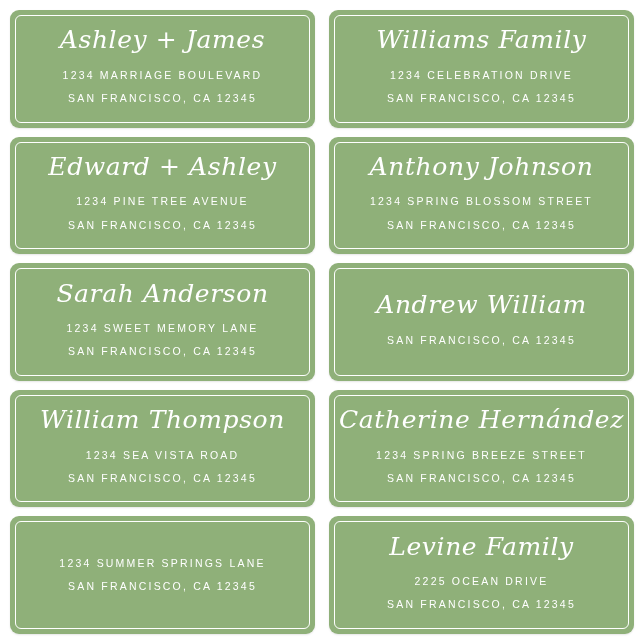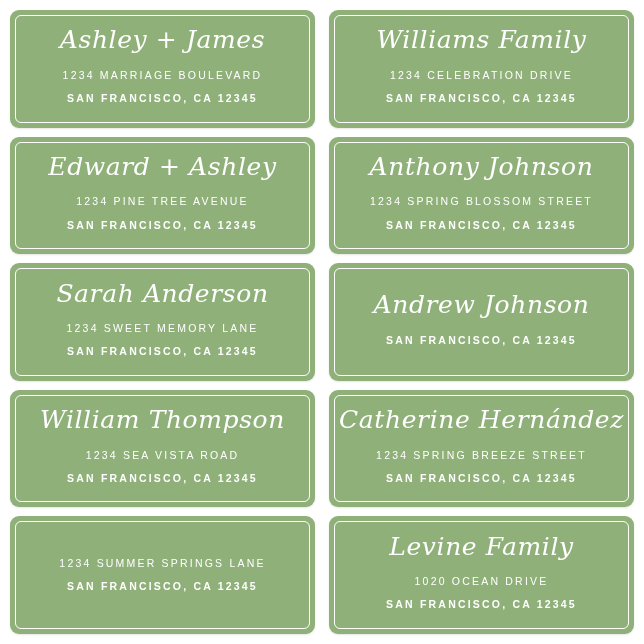--- a/index.html
+++ b/index.html
@@ -70,21 +70,21 @@
     text-align: center;
     line-height: 1.45;
     margin: 4px;
     padding: 0 10px;
     white-space: nowrap;
   }
   .street {
     font-weight: 400;
   }
   .city {
-    font-weight: 700;
+    font-weight: 400;
   }
 </style>
 </head>
 <body>
 
 <div class="sheet">
 
   <div class="label">
     <div class="name">Ashley + James</div>
     <div class="street">1234 MARRIAGE BOULEVARD</div>
@@ -109,21 +109,21 @@
     <div class="city">SAN FRANCISCO, CA 12345</div>
   </div>
 
   <div class="label">
     <div class="name">Sarah Anderson</div>
     <div class="street">1234 SWEET MEMORY LANE</div>
     <div class="city">SAN FRANCISCO, CA 12345</div>
   </div>
 
   <div class="label">
-    <div class="name">Andrew Johnson</div>
+    <div class="name">Andrew William</div>
     <div class="city">SAN FRANCISCO, CA 12345</div>
   </div>
 
   <div class="label">
     <div class="name">William Thompson</div>
     <div class="street">1234 SEA VISTA ROAD</div>
     <div class="city">SAN FRANCISCO, CA 12345</div>
   </div>
 
   <div class="label">
@@ -132,17 +132,17 @@
     <div class="city">SAN FRANCISCO, CA 12345</div>
   </div>
 
   <div class="label">
     <div class="street">1234 SUMMER SPRINGS LANE</div>
     <div class="city">SAN FRANCISCO, CA 12345</div>
   </div>
 
   <div class="label">
     <div class="name">Levine Family</div>
-    <div class="street">1020 OCEAN DRIVE</div>
+    <div class="street">2225 OCEAN DRIVE</div>
     <div class="city">SAN FRANCISCO, CA 12345</div>
   </div>
 
 </div>
 
 </body></html>

